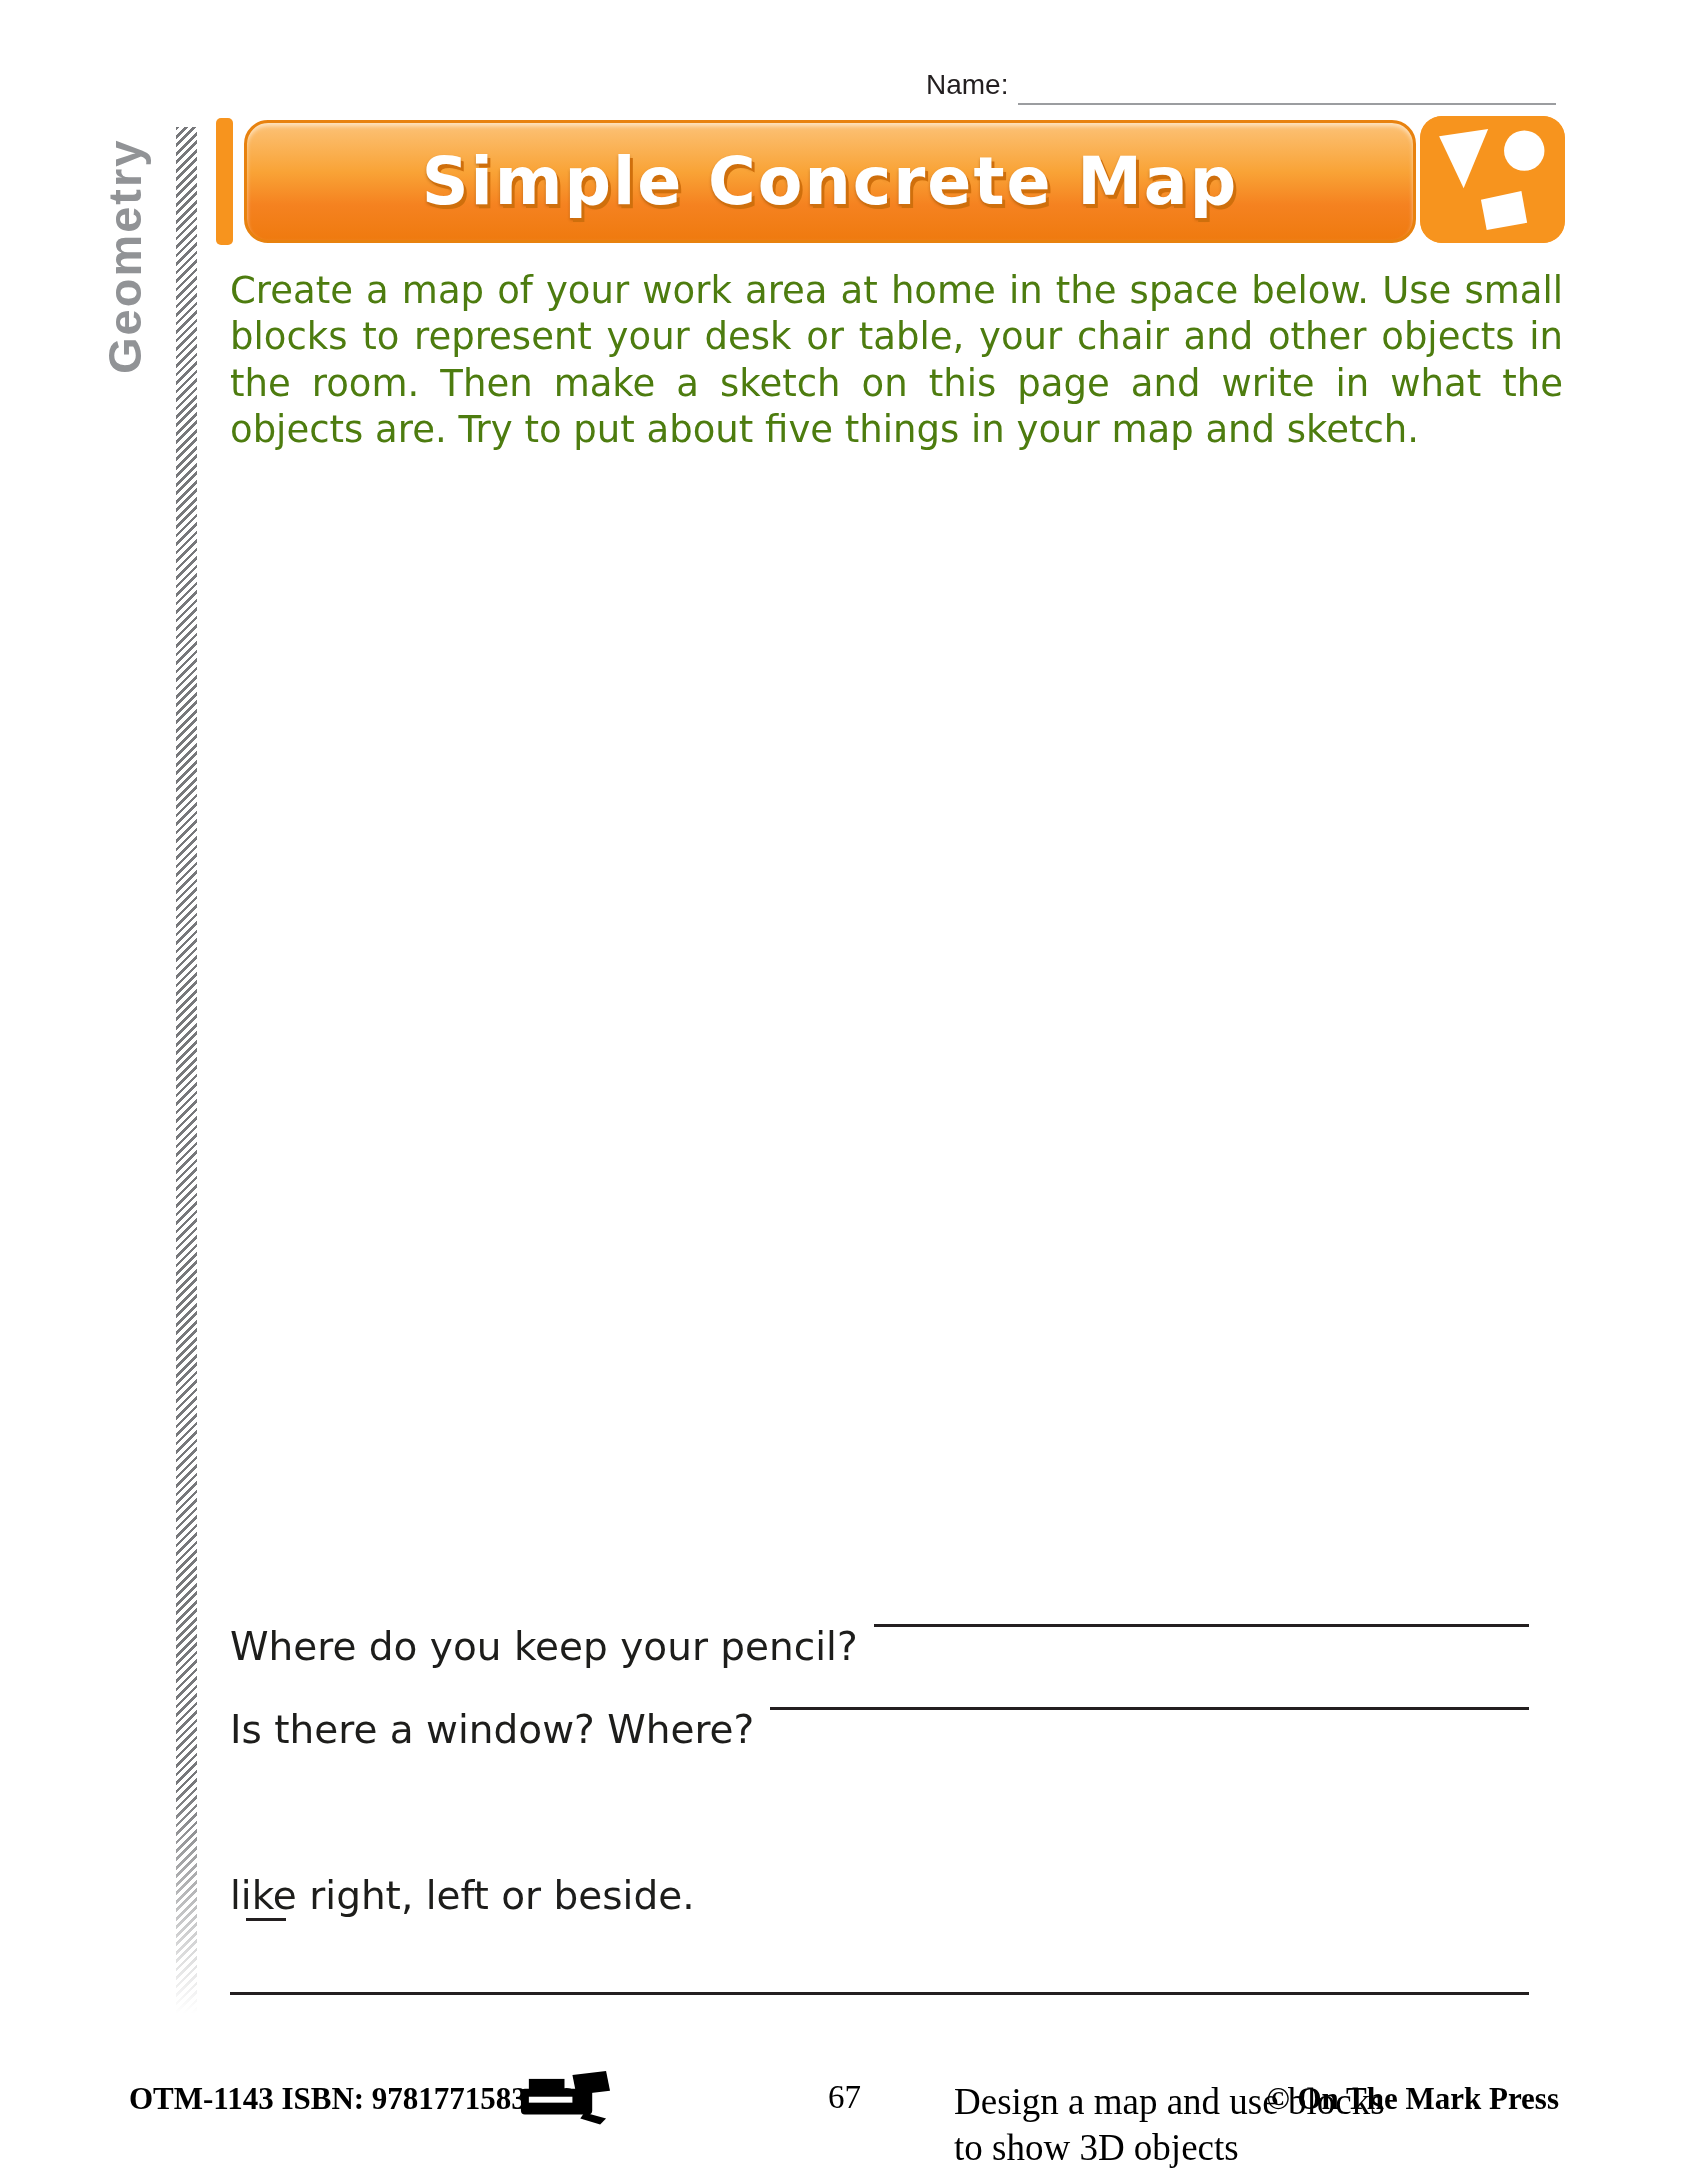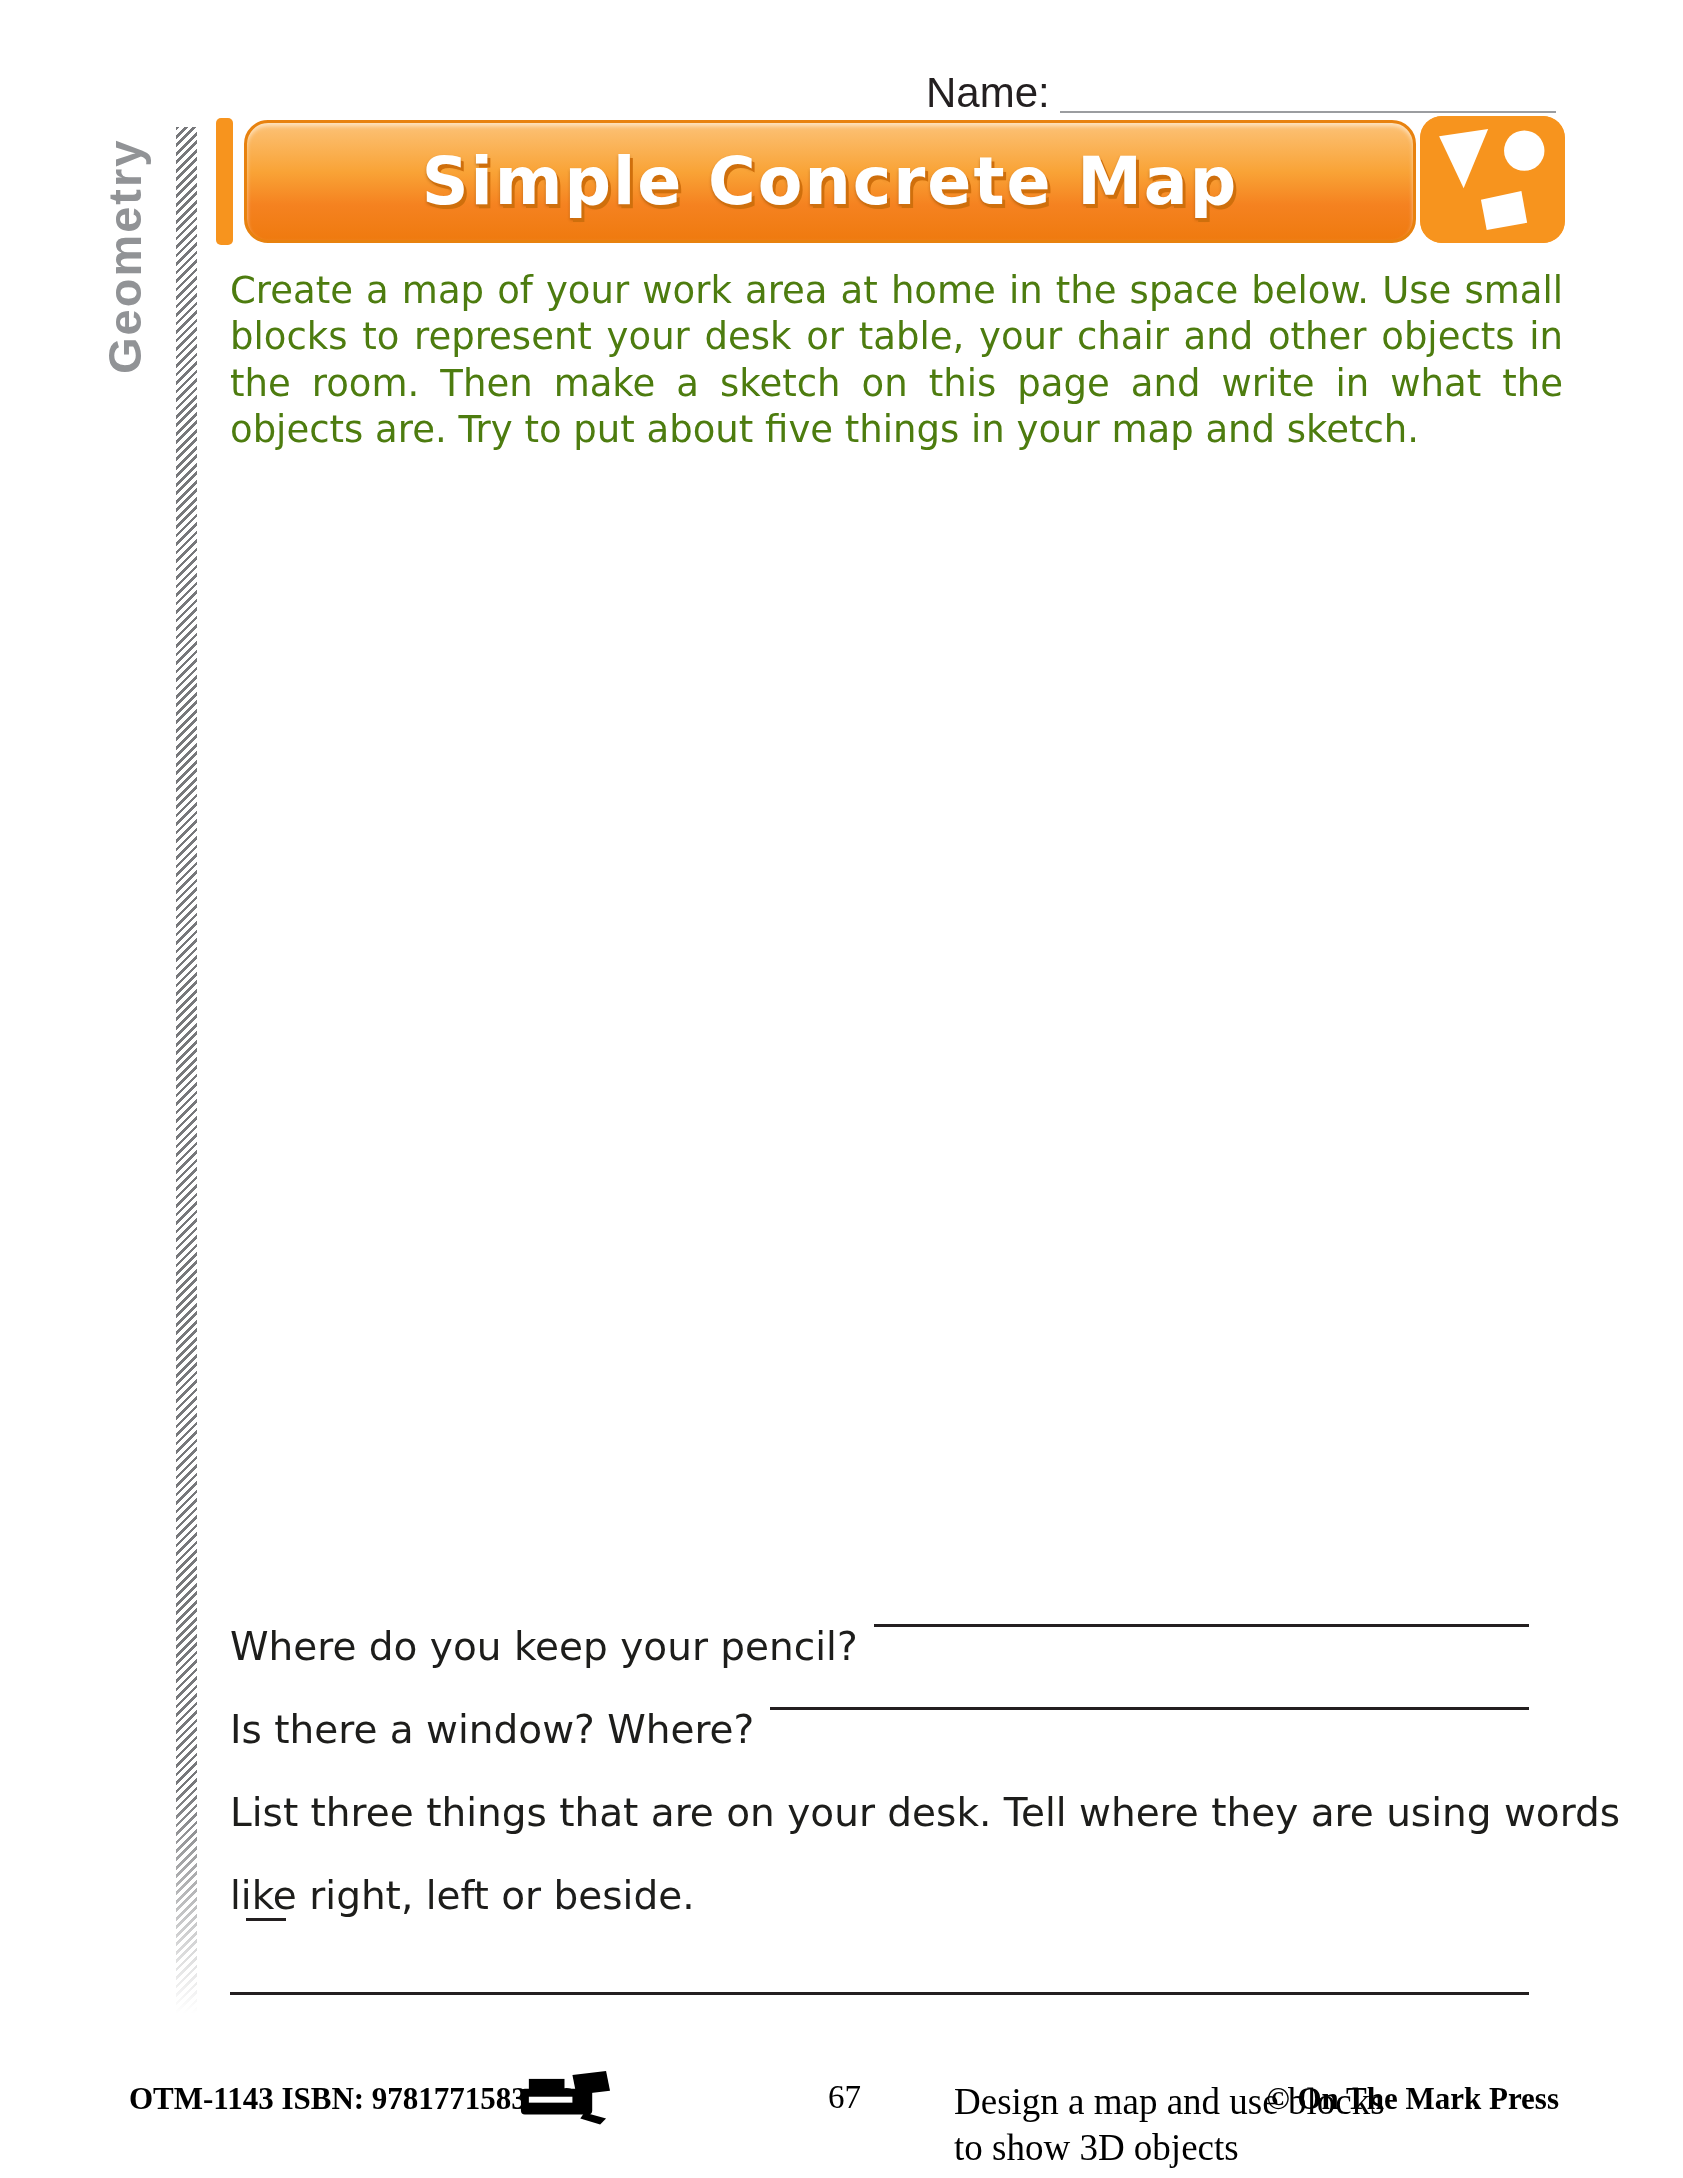--- a/index.html
+++ b/index.html
@@ -8,22 +8,22 @@
     width:1683px;height:2178px;
     background:#ffffff;
     font-family:"DejaVu Sans", sans-serif;
     color:#231f20;
     overflow:hidden;
   }
 
   
   .name-row{
     position:absolute;left:926px;right:127px;top:69px;
-    display:flex;align-items:flex-end;
-    font-size:42px;color:#231f20;
+    display:flex;
+    font-size:28px;color:#231f20;
     font-family:"Liberation Sans", sans-serif;
   }
   .name-line{
     flex:1;border-bottom:2px solid #9b9da0;margin:0 0 4px 10px;height:34px;
   }
 
   
   .side-strip{
     position:absolute;left:176px;top:127px;width:21px;height:1886px;
     background:
@@ -128,23 +128,20 @@
   <div class="q-row" id="q1">
     <span>Where do you keep your pencil?</span>
     <span class="answer-line"></span>
   </div>
 
   <div class="q-row" id="q2">
     <span>Is there a window? Where?</span>
     <span class="answer-line"></span>
   </div>
 
-  <div class="q-row" id="q3">
-    <span>List three things that are on your desk. Tell where they are using words</span>
-  </div>
 
   <div class="q-row" id="q4">
     <span>like right, left or beside.</span>
     <span class="answer-line"></span>
   </div>
 
   <div class="full-line"></div>
 
   <div class="footer">
     <div class="f-left">OTM-1143  ISBN: 9781771583176</div>

